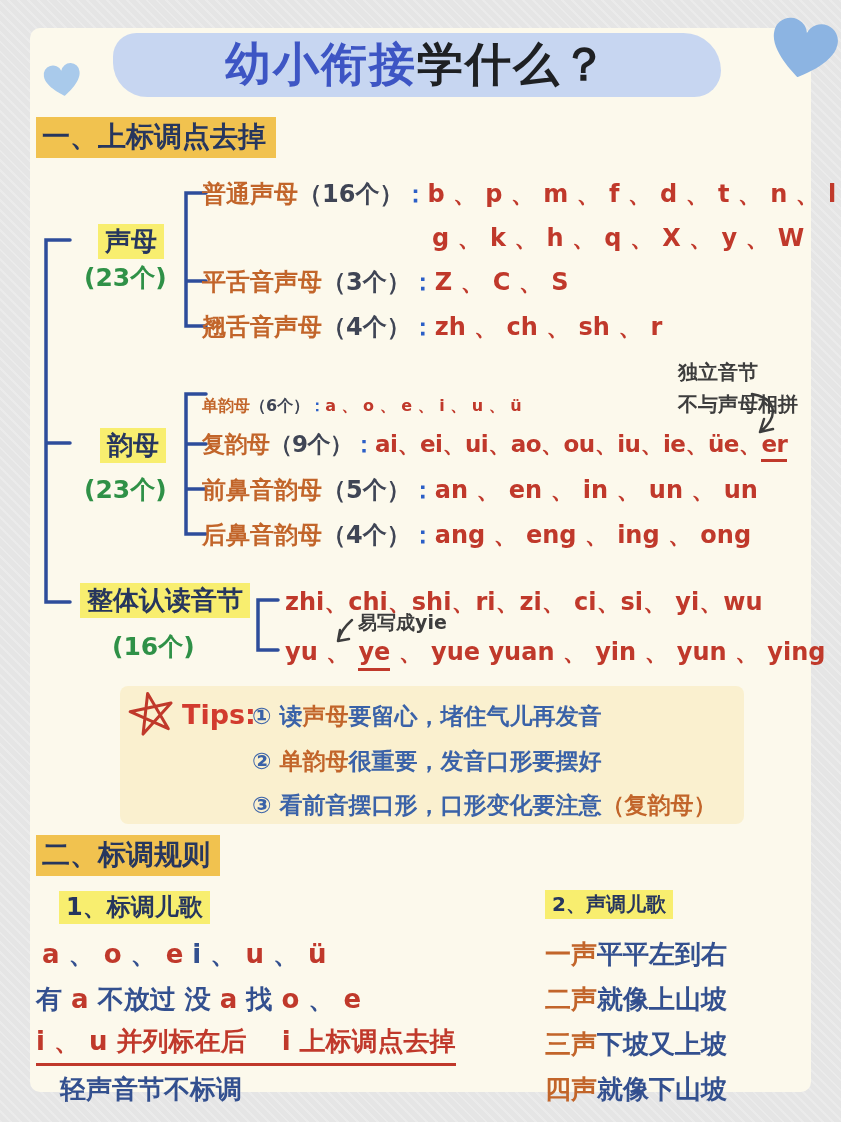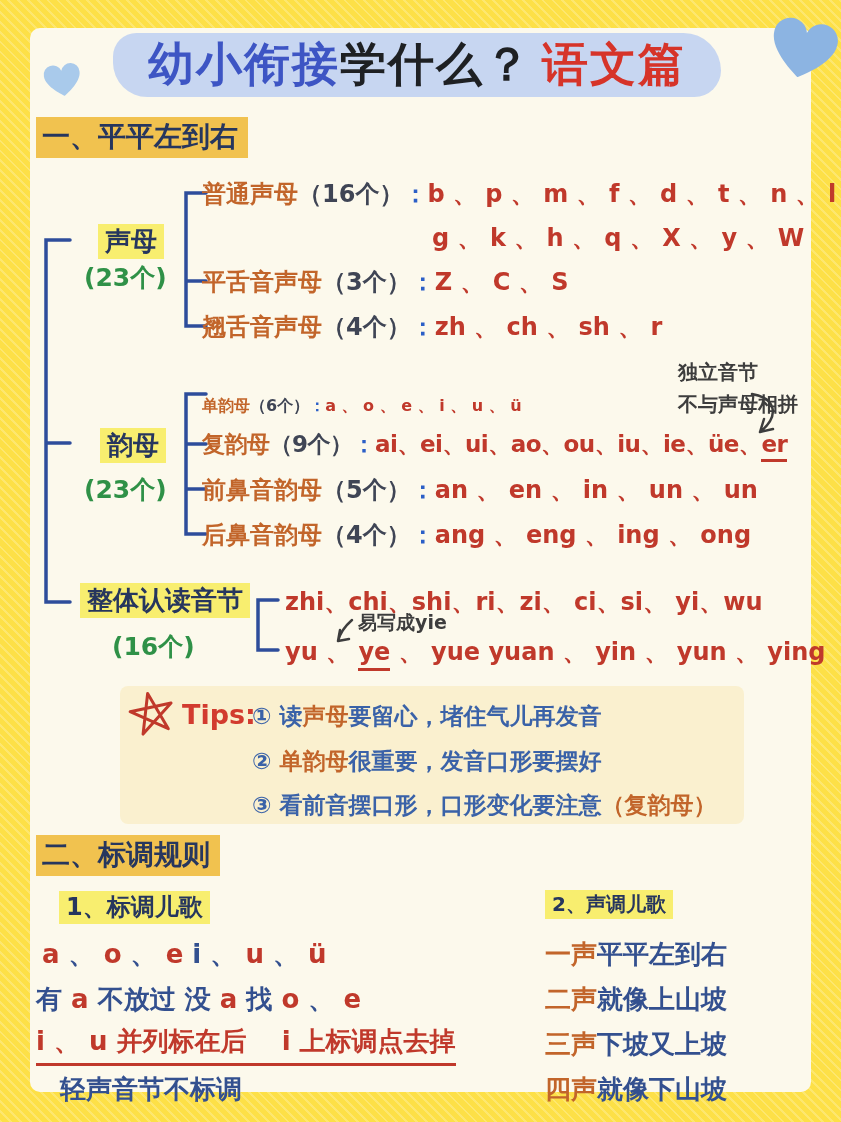--- a/index.html
+++ b/index.html
@@ -1,16 +1,16 @@
 <!DOCTYPE html>
 <html><head>
 <meta charset="utf-8">
 <style>
   html,body{margin:0;padding:0;}
-  .frame{position:relative;width:841px;height:1122px;background:#fde047;overflow:hidden;
+  .frame{position:relative;width:841px;height:1122px;background:#e5e5e5;overflow:hidden;
          font-family:"DejaVu Sans","Liberation Sans",sans-serif;}
   .frame::before{content:"";position:absolute;inset:0;
     background:repeating-linear-gradient(45deg,rgba(255,255,255,.22) 0 2px,rgba(255,255,255,0) 2px 7px);}
   .page{position:absolute;left:30px;top:28px;width:781px;height:1064px;background:#FCF9EC;border-radius:10px;}
   .abs{position:absolute;white-space:nowrap;}
   .b{font-weight:bold;}
   .navy{color:#26365E;}
   .green{color:#2F9147;font-weight:bold;}
   .gray{color:#3D3D3D;font-weight:bold;}
   .hl-gold{background:#F1C24F;padding:3px 10px 5px 6px;}
@@ -36,25 +36,24 @@
   <svg class="abs" style="left:38px;top:54px;transform:rotate(-8deg);" width="48" height="44" viewBox="0 0 24 22">
     <path d="M12 21s-9-5.5-9-11a4.6 4.6 0 0 1 9-1.6A4.6 4.6 0 0 1 21 10c0 5.5-9 11-9 11z" fill="#A9CAEB"></path>
   </svg>
   <svg class="abs" style="left:762px;top:2px;transform:rotate(12deg);" width="86" height="80" viewBox="0 0 24 22">
     <path d="M12 21s-9-5.5-9-11a4.6 4.6 0 0 1 9-1.6A4.6 4.6 0 0 1 21 10c0 5.5-9 11-9 11z" fill="#8CB4E2"></path>
   </svg>
 
   <div class="title-band">
     <span class="t-blue">幼小衔接</span>
     <span class="t-black">学什么？</span>
-    <span class="t-red">语文篇</span>
   </div>
 
   <div class="abs" style="left:36px;top:118px;font-size:28px;">
-    <span class="hl-gold navy b">一、平平左到右</span>
+    <span class="hl-gold navy b">一、上标调点去掉</span>
   </div>
 
   <svg class="abs" style="left:0;top:0;pointer-events:none;" width="841" height="700" viewBox="0 0 841 700">
     <g fill="none" stroke="#2E4D9B" stroke-width="3.5" stroke-linecap="round">
       <path d="M70 240 H46 V602 H70 M46 443 H70"></path>
       <path d="M206 193 H186 V326 H206 M186 281 H206"></path>
       <path d="M206 394 H186 V534 H206 M186 444 H206 M186 489 H206"></path>
       <path d="M278 600 H258 V650 H278"></path>
     </g>
     <g fill="none" stroke="#3D3D3D" stroke-width="2.5" stroke-linecap="round">

